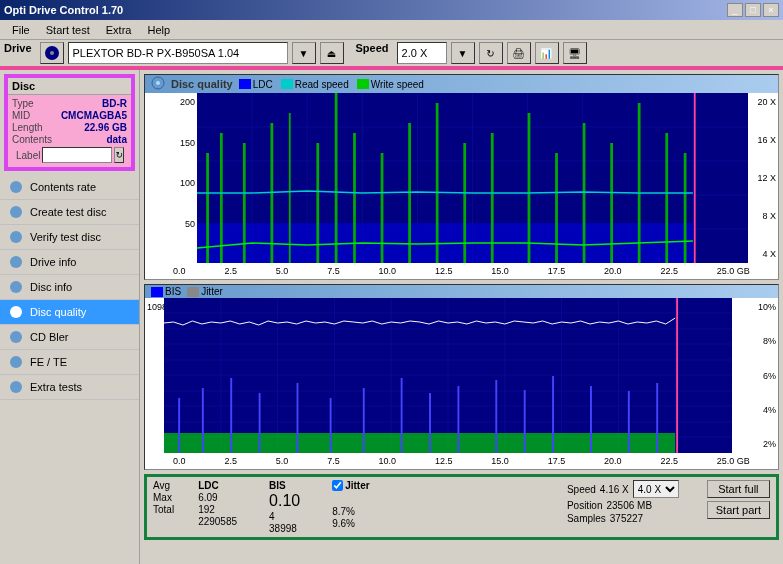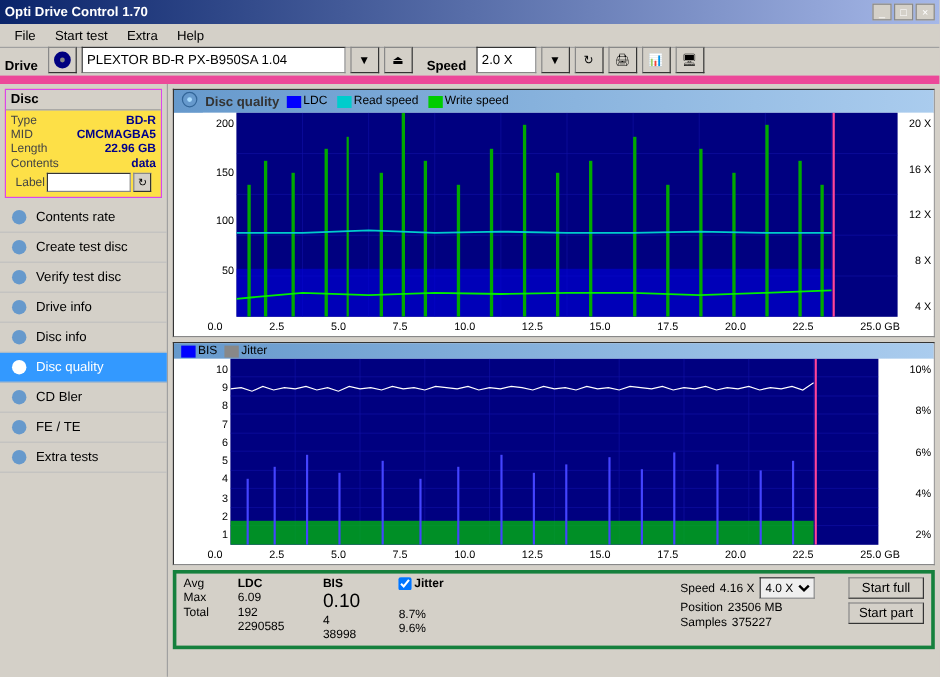--- a/index.html
+++ b/index.html
@@ -9,33 +9,33 @@
     .title-bar { background: linear-gradient(to right, #0a246a, #a6b8e8); color: white; height: 20px; display: flex; align-items: center; justify-content: space-between; padding: 0 4px; }
     .title-bar-text { font-size: 11px; font-weight: bold; }
     .title-bar-buttons { display: flex; gap: 2px; }
     .title-btn { width: 16px; height: 14px; background: #d4d0c8; border: 1px solid #888; font-size: 9px; display: flex; align-items: center; justify-content: center; cursor: pointer; }
 
     
     .menu-bar { background: #d4d0c8; height: 20px; display: flex; align-items: center; padding: 0 4px; border-bottom: 1px solid #a0a0a0; }
     .menu-item { padding: 2px 8px; font-size: 11px; cursor: pointer; }
 
     
-    .toolbar { background: #d4d0c8; height: 30px; display: flex; align-items: flex-end; padding: 2px 4px; border-bottom: 7px solid #ec4899; gap: 4px; }
+    .toolbar { background: #d4d0c8; height: 30px; display: flex; align-items: flex-start; padding: 2px 4px; border-bottom: 4px solid #ec4899; gap: 4px; }
     .toolbar-label { font-size: 11px; font-weight: bold; margin-right: 4px; }
     .drive-select { height: 22px; font-size: 11px; background: white; border: 1px inset #888; display: flex; align-items: center; padding: 0 4px; min-width: 220px; }
     .toolbar-btn { width: 24px; height: 22px; background: #d4d0c8; border: 1px outset #888; display: flex; align-items: center; justify-content: center; font-size: 10px; cursor: pointer; }
     .speed-label { font-size: 11px; font-weight: bold; margin-left: 8px; margin-right: 4px; }
 
     
     .main { display: flex; height: 504px; }
 
     
     .sidebar { width: 140px; background: #d4d0c8; border-right: 1px solid #a0a0a0; display: flex; flex-direction: column; }
     
-    .disc-section { border: 1px solid #d946ef; margin: 4px; background: #fde047; }
+    .disc-section { border: 4px solid #d946ef; margin: 4px; background: #f9a8d4; }
     .disc-header { background: #d4d0c8; padding: 2px 4px; font-weight: bold; font-size: 11px; border-bottom: 1px solid #a0a0a0; }
     .disc-table { width: 100%; padding: 2px 4px; }
     .disc-row { display: flex; justify-content: space-between; margin: 1px 0; }
     .disc-key { color: #444; font-size: 10px; }
     .disc-val { color: #00008b; font-size: 10px; font-weight: bold; }
     .label-row { display: flex; align-items: center; gap: 2px; margin: 2px 4px; }
     .label-input { width: 70px; height: 16px; border: 1px inset #888; background: white; font-size: 10px; }
     .label-btn { width: 16px; height: 16px; background: #d4d0c8; border: 1px outset #888; font-size: 9px; display: flex; align-items: center; justify-content: center; }
 
     .nav-item { display: flex; align-items: center; gap: 6px; padding: 4px 8px; cursor: pointer; border-bottom: 1px solid #c0c0c0; }
@@ -322,21 +322,21 @@
           <div class="legend-color" style="background:#0000ff;"></div>
           <span>BIS</span>
         </div>
         <div class="legend-item">
           <div class="legend-color" style="background:#888888;"></div>
           <span>Jitter</span>
         </div>
       </div>
       <div style="display:flex;height:155px;">
 
-        <div style="width:47px;background:white;display:flex;flex-direction:column;justify-content:space-between;padding:4px 2px;font-size:9px;text-align:right;">
+        <div style="width:19px;background:white;display:flex;justify-content:flex-start;padding:4px 2px;font-size:9px;text-align:right;">
           <span>10</span>
           <span>9</span>
           <span>8</span>
           <span>7</span>
           <span>6</span>
           <span>5</span>
           <span>4</span>
           <span>3</span>
           <span>2</span>
           <span>1</span>

